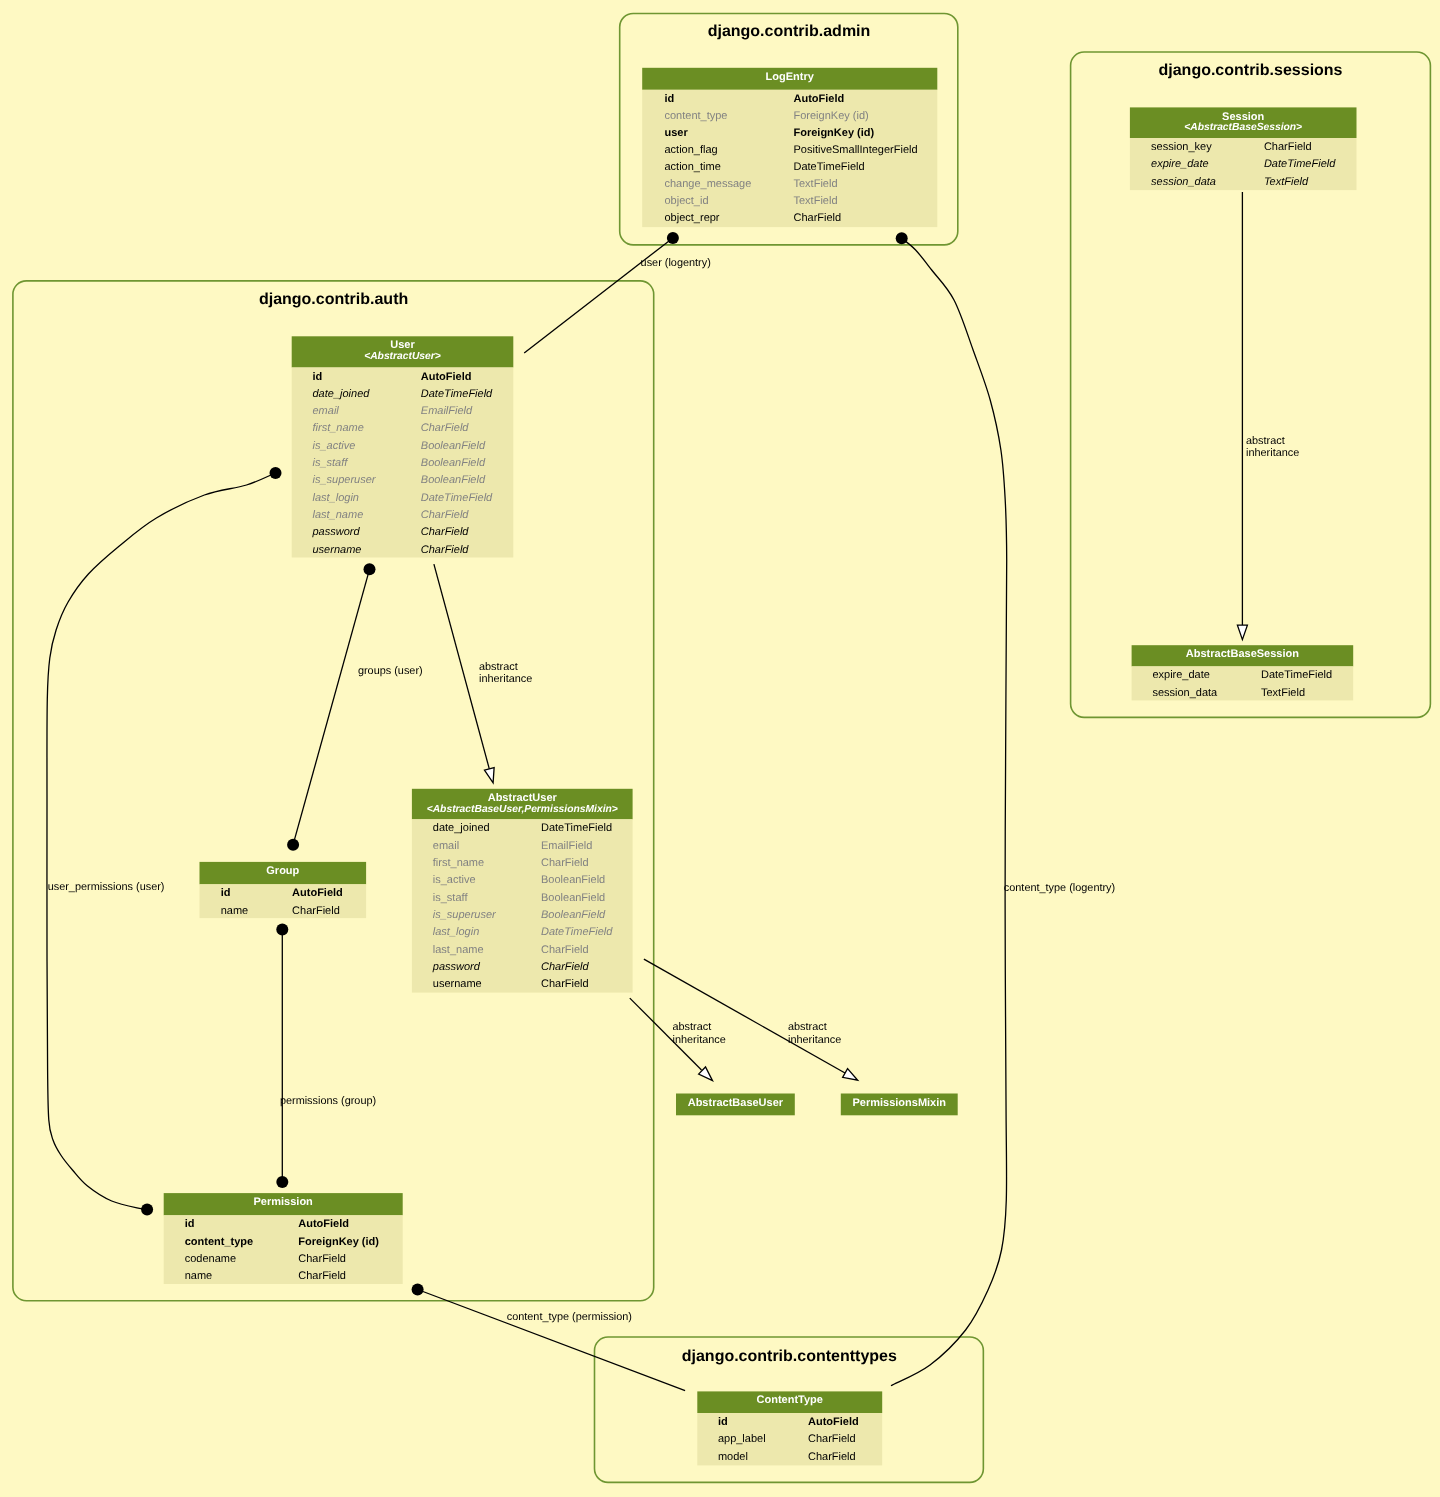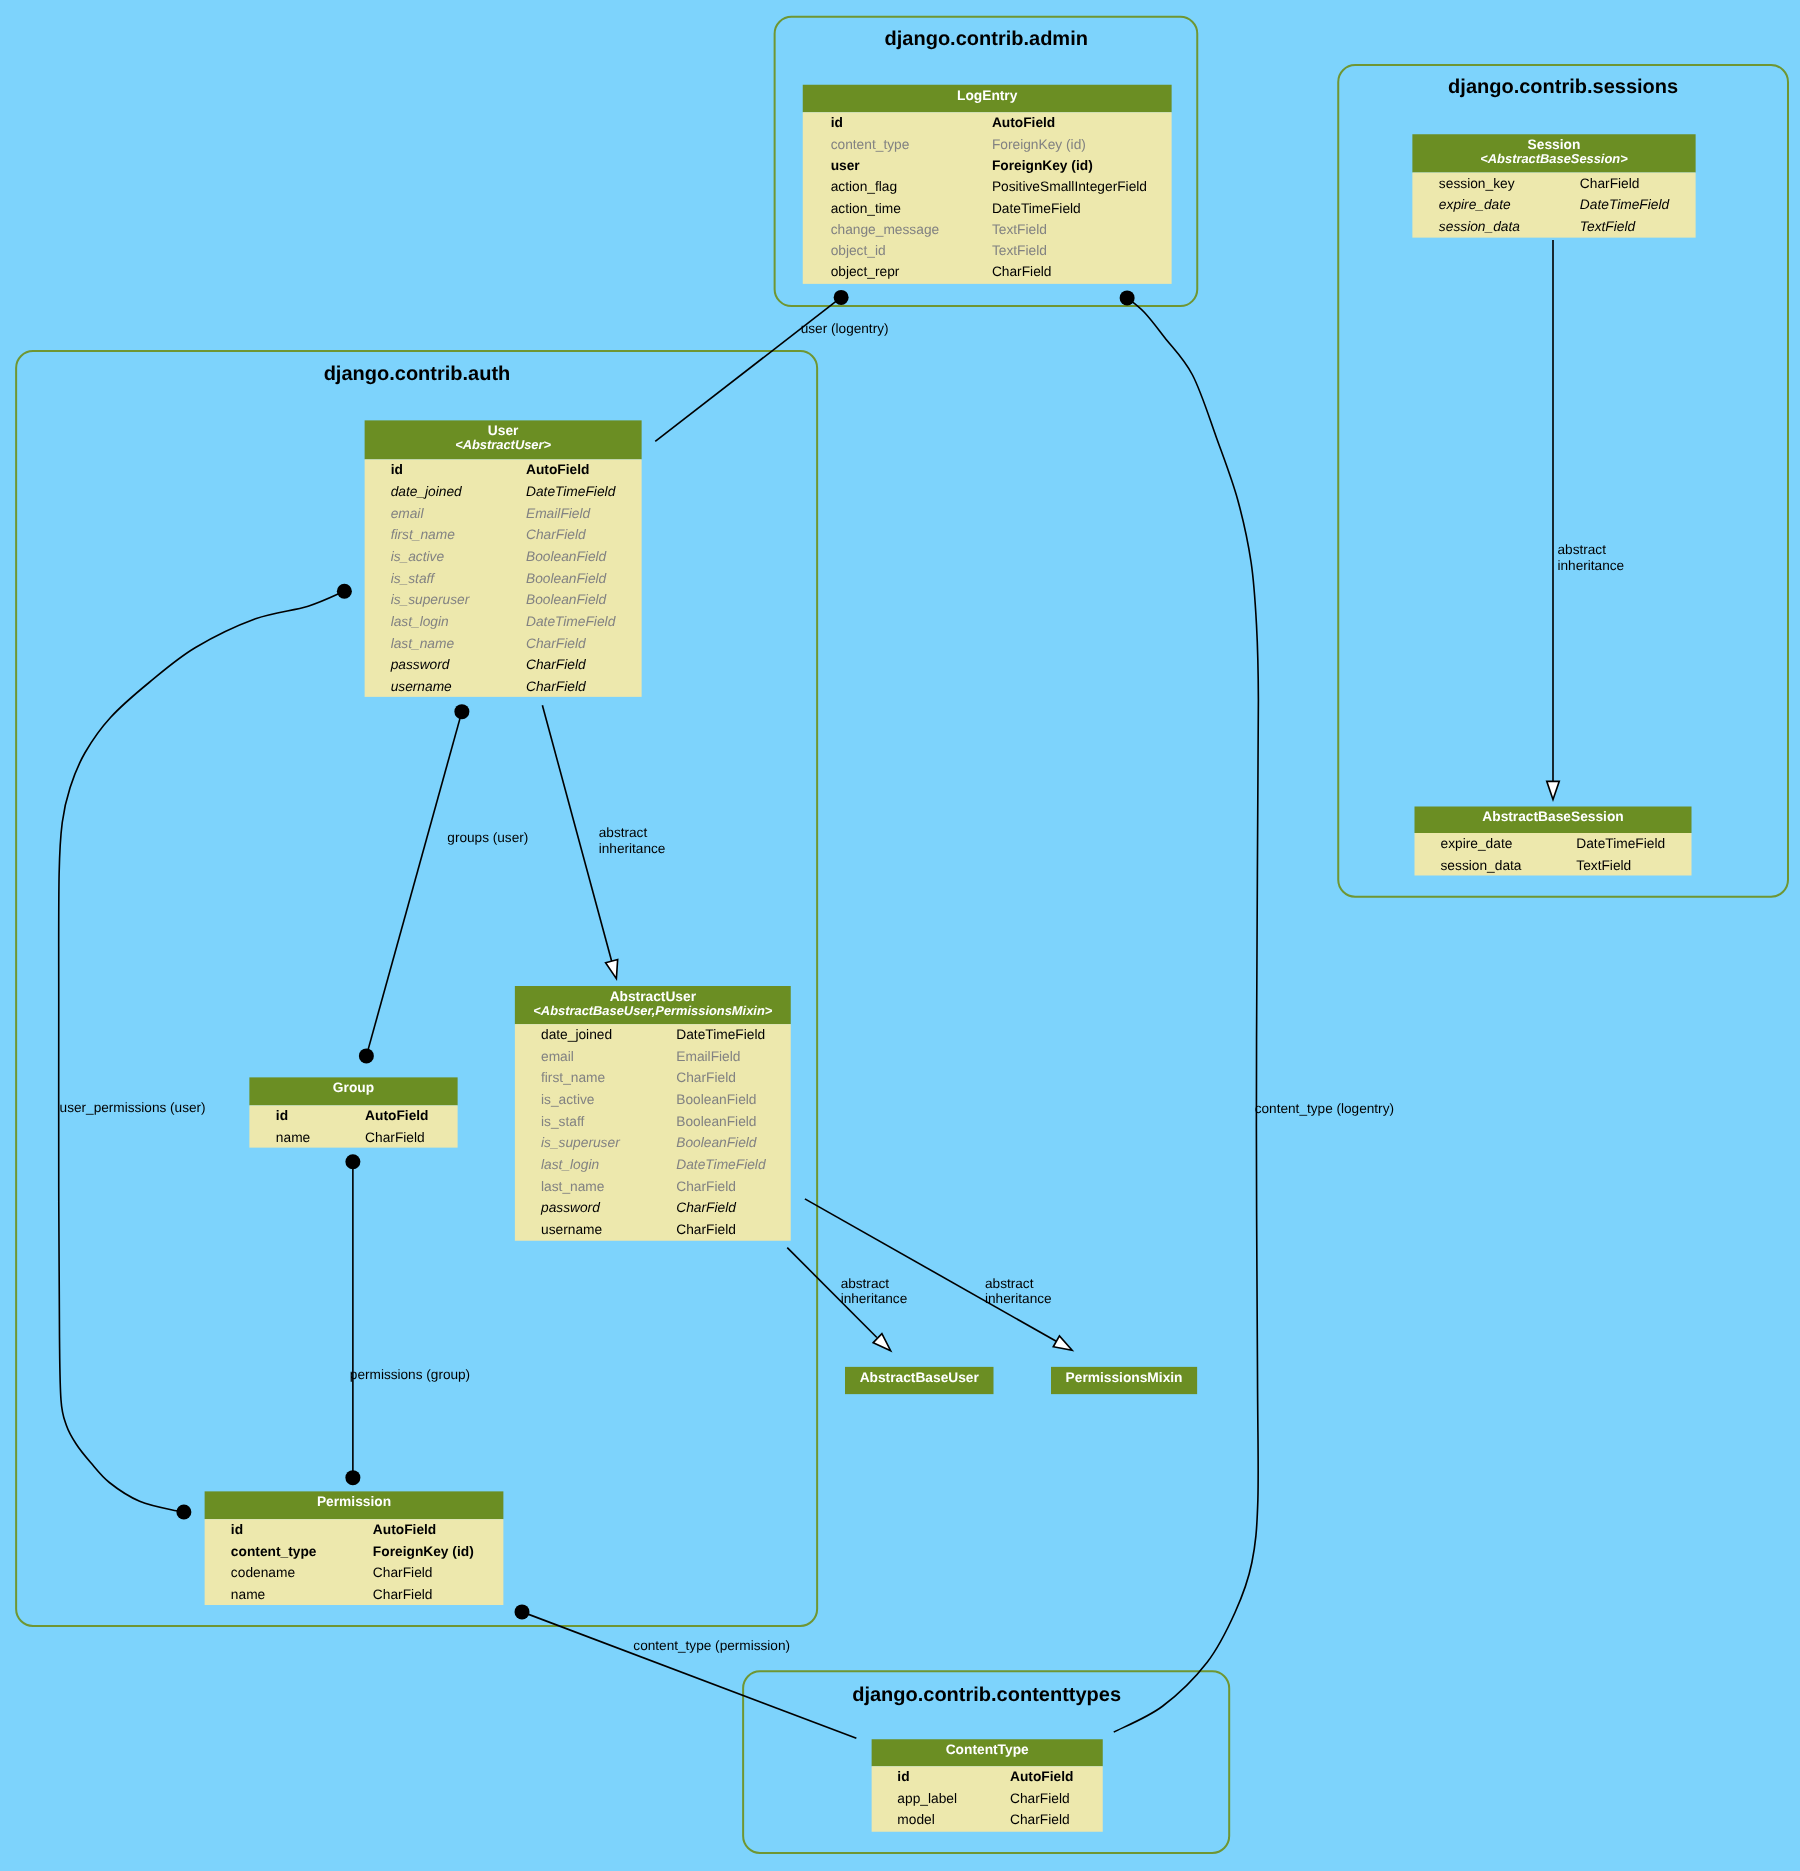--- a/index.html
+++ b/index.html
@@ -1,18 +1,18 @@
 <!DOCTYPE html>
 <html><head>
 <meta charset="utf-8">
 <style>
   html,body{margin:0;padding:0;background:#ffffff;}
   body{width:1440px;height:1497px;position:relative;overflow:hidden;
        font-family:"Liberation Sans",sans-serif;}
-  #stage{position:absolute;left:0;top:0;width:1440px;height:1497px;background:#7dd3fc;}
+  #stage{position:absolute;left:0;top:0;width:1440px;height:1497px;background:#fef9c3;}
   svg text{-webkit-font-smoothing:antialiased;text-rendering:geometricPrecision;}
   svg#scene{position:absolute;left:0;top:0;width:1440px;height:1497px;display:block;}
   .cluster-rect{fill:none;stroke:#6F9632;stroke-width:1.6;}
   .cluster-label{font-size:16px;font-weight:bold;fill:#000;text-anchor:middle;
                  font-family:"Liberation Sans",sans-serif;}
   .tbl-head{fill:#6B8E23;}
   .tbl-body{fill:#EDE8AD;}
   .hdr-name{font-size:11px;font-weight:bold;fill:#fff;text-anchor:middle;
             font-family:"Liberation Sans",sans-serif;}
   .hdr-bases{font-size:10.3px;font-weight:bold;font-style:italic;fill:#fff;text-anchor:middle;

